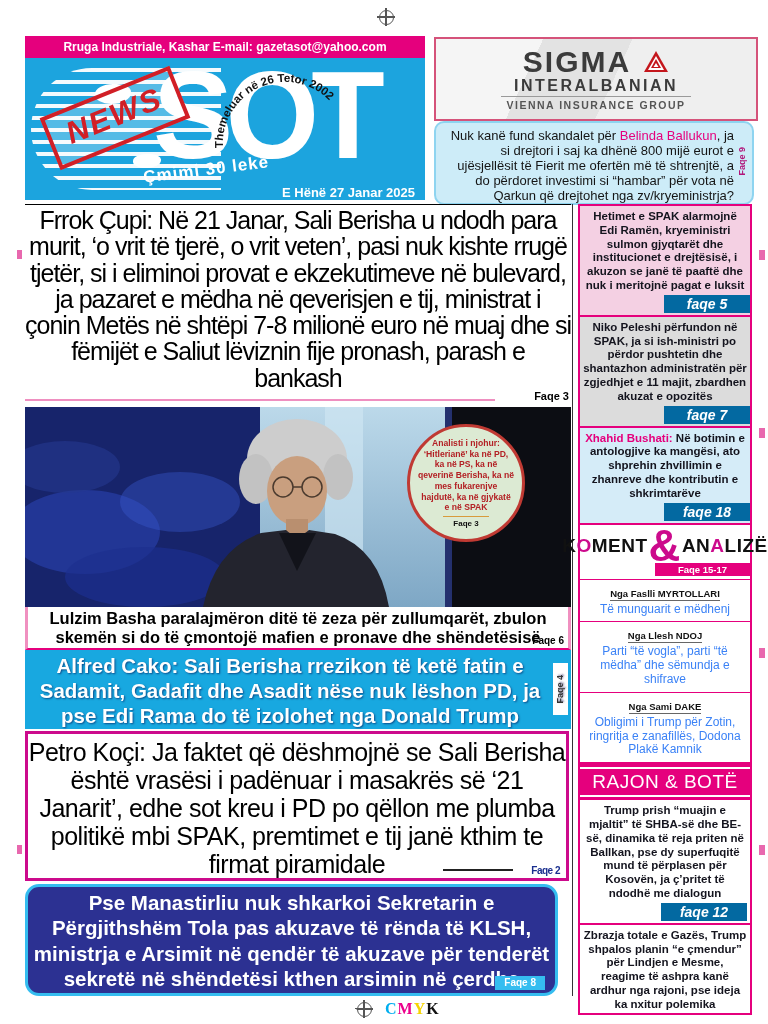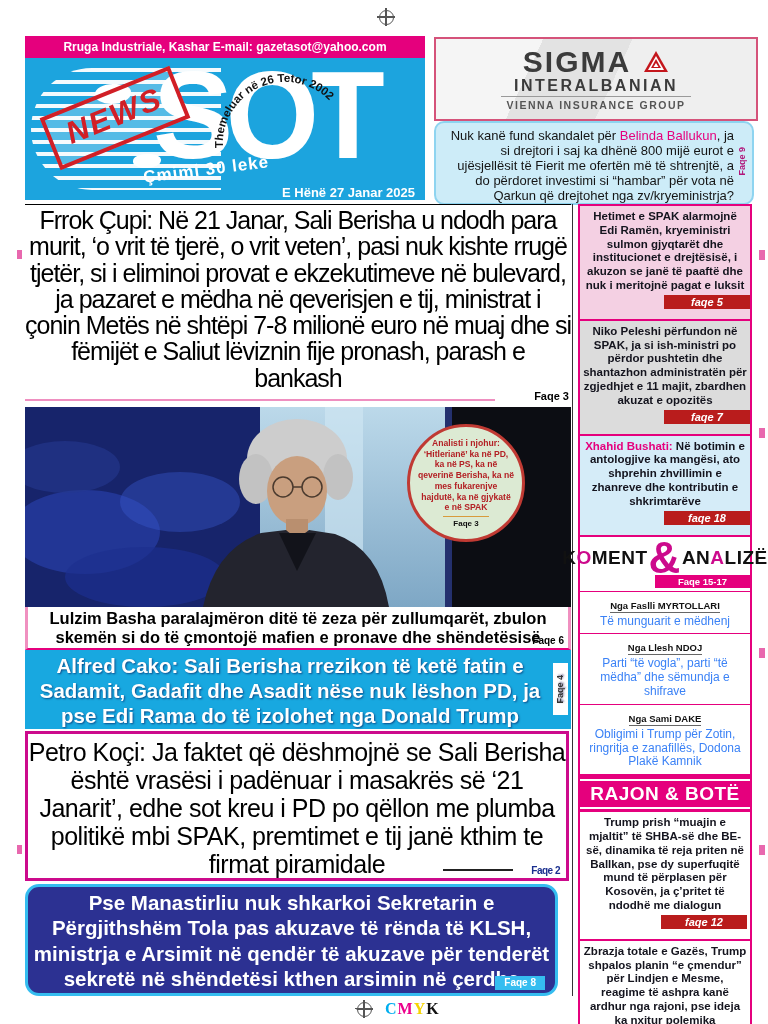--- a/index.html
+++ b/index.html
@@ -101,41 +101,41 @@
             font-weight:bold;font-size:10px;padding:1px 9px;border-radius:0;}
 
   
   .cmyk{position:absolute;left:385px;top:1000px;font-family:"Liberation Serif",serif;
         font-weight:bold;font-size:16px;letter-spacing:1px;}
   .cmyk .c{color:#00aeef}.cmyk .m{color:#ec008c}.cmyk .y{color:#f5d400}.cmyk .k{color:#111}
 
   
   .sidebar{position:absolute;left:578px;top:204px;width:174px;box-sizing:border-box;
            border-left:2px solid #e5007d;border-right:2px solid #e5007d;border-top:2px solid #e5007d;}
-  .sb-item{box-sizing:border-box;padding:4px 3px 8px 3px;text-align:center;border-bottom:2px solid #e5007d;}
+  .sb-item{box-sizing:border-box;padding:4px 3px 0 3px;text-align:center;border-bottom:2px solid #e5007d;}
   .sb-text{font-size:11.5px;font-weight:bold;line-height:1.2;color:#14141e;margin:0 0 2px 0;}
-  .sb-badge{display:block;margin:1px 0 2px auto;width:86px;background:#b91c1c;color:#fff;
-            font-weight:bold;font-style:italic;font-size:11px;text-align:center;padding:1px 0;}
+  .sb-badge{display:block;margin:1px 0 2px auto;width:86px;background:#0369a1;color:#fff;
+            font-weight:bold;font-style:italic;font-size:14px;text-align:center;padding:1px 0;}
   .pink{background:#f4d0e3;} .gray{background:#dcdcdc;} .ltblue{background:#d5ecf8;}
   .pink .sb-badge,.gray .sb-badge,.ltblue .sb-badge{margin-right:-3px;}
   .hlname{color:#e5007d;}
 
   .koment{background:#fff;text-align:center;border-bottom:2px solid #e5007d;padding-top:6px;}
   .koment-title{display:flex;align-items:center;justify-content:center;font-weight:bold;
                 font-size:19px;color:#111;letter-spacing:.5px;}
   .koment-title .mag{color:#cc0a8c;}
   .koment-title .amp{font-size:44px;line-height:30px;color:#cc0a8c;margin:0 1px;}
   .koment-badge{display:block;margin:2px 0 3px auto;width:95px;background:#e5007d;color:#fff;
                 font-weight:bold;font-size:9.5px;text-align:center;padding:1px 0;}
   .k-entry{border-top:1.5px solid #e5007d;padding:3px 2px 5px 2px;}
   .k-author{display:inline-block;font-size:9.5px;font-weight:bold;color:#111;
             border-bottom:1px solid #666;padding-bottom:1px;margin-bottom:2px;}
   .k-title{font-size:12px;color:#3b82f6;line-height:1.15;}
 
-  .rajon-h{background:#e5007d;color:#fff;font-weight:bold;font-size:19px;text-align:center;
+  .rajon-h{background:#e5007d;color:#fff;font-weight:normal;font-size:19px;text-align:center;
            padding:2px 0;margin:3px 0;letter-spacing:.5px;border-top:2px solid #fff;border-bottom:2px solid #fff;
            box-shadow:0 -3px 0 #e5007d,0 3px 0 #e5007d;}
   .rj-item{border-bottom:2px solid #e5007d;}
 </style>
 </head>
 <body>
 
 <div class="page">
 
   <div class="regmark" style="left:377px;top:8px;">

